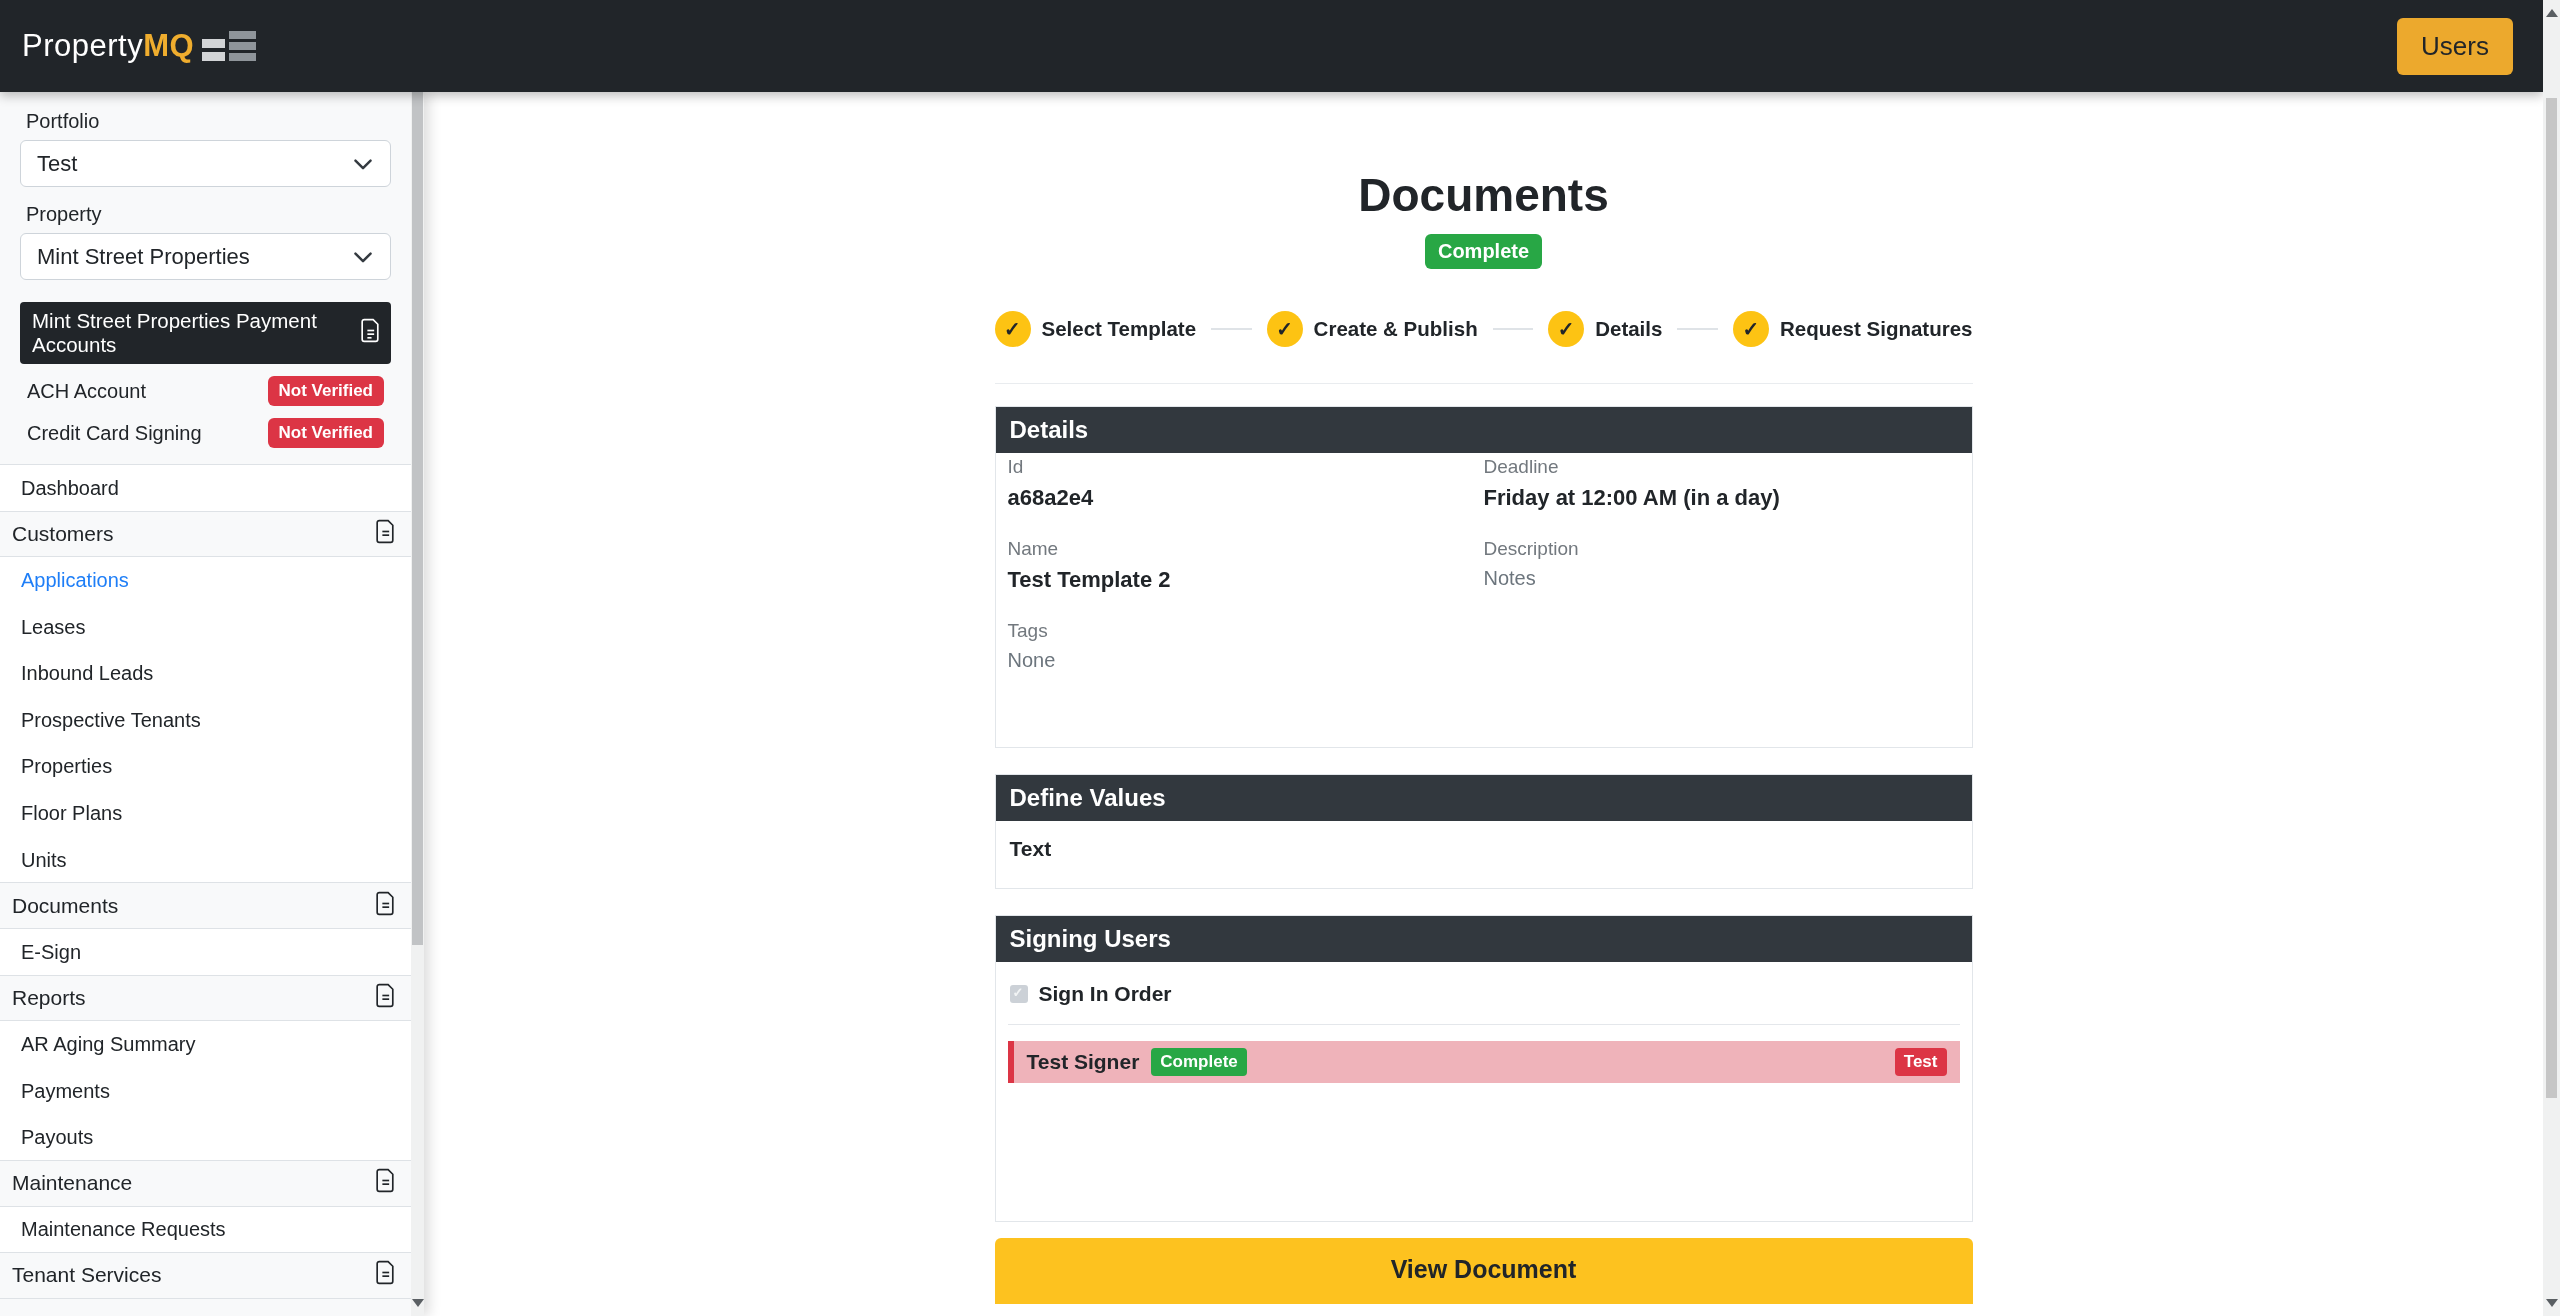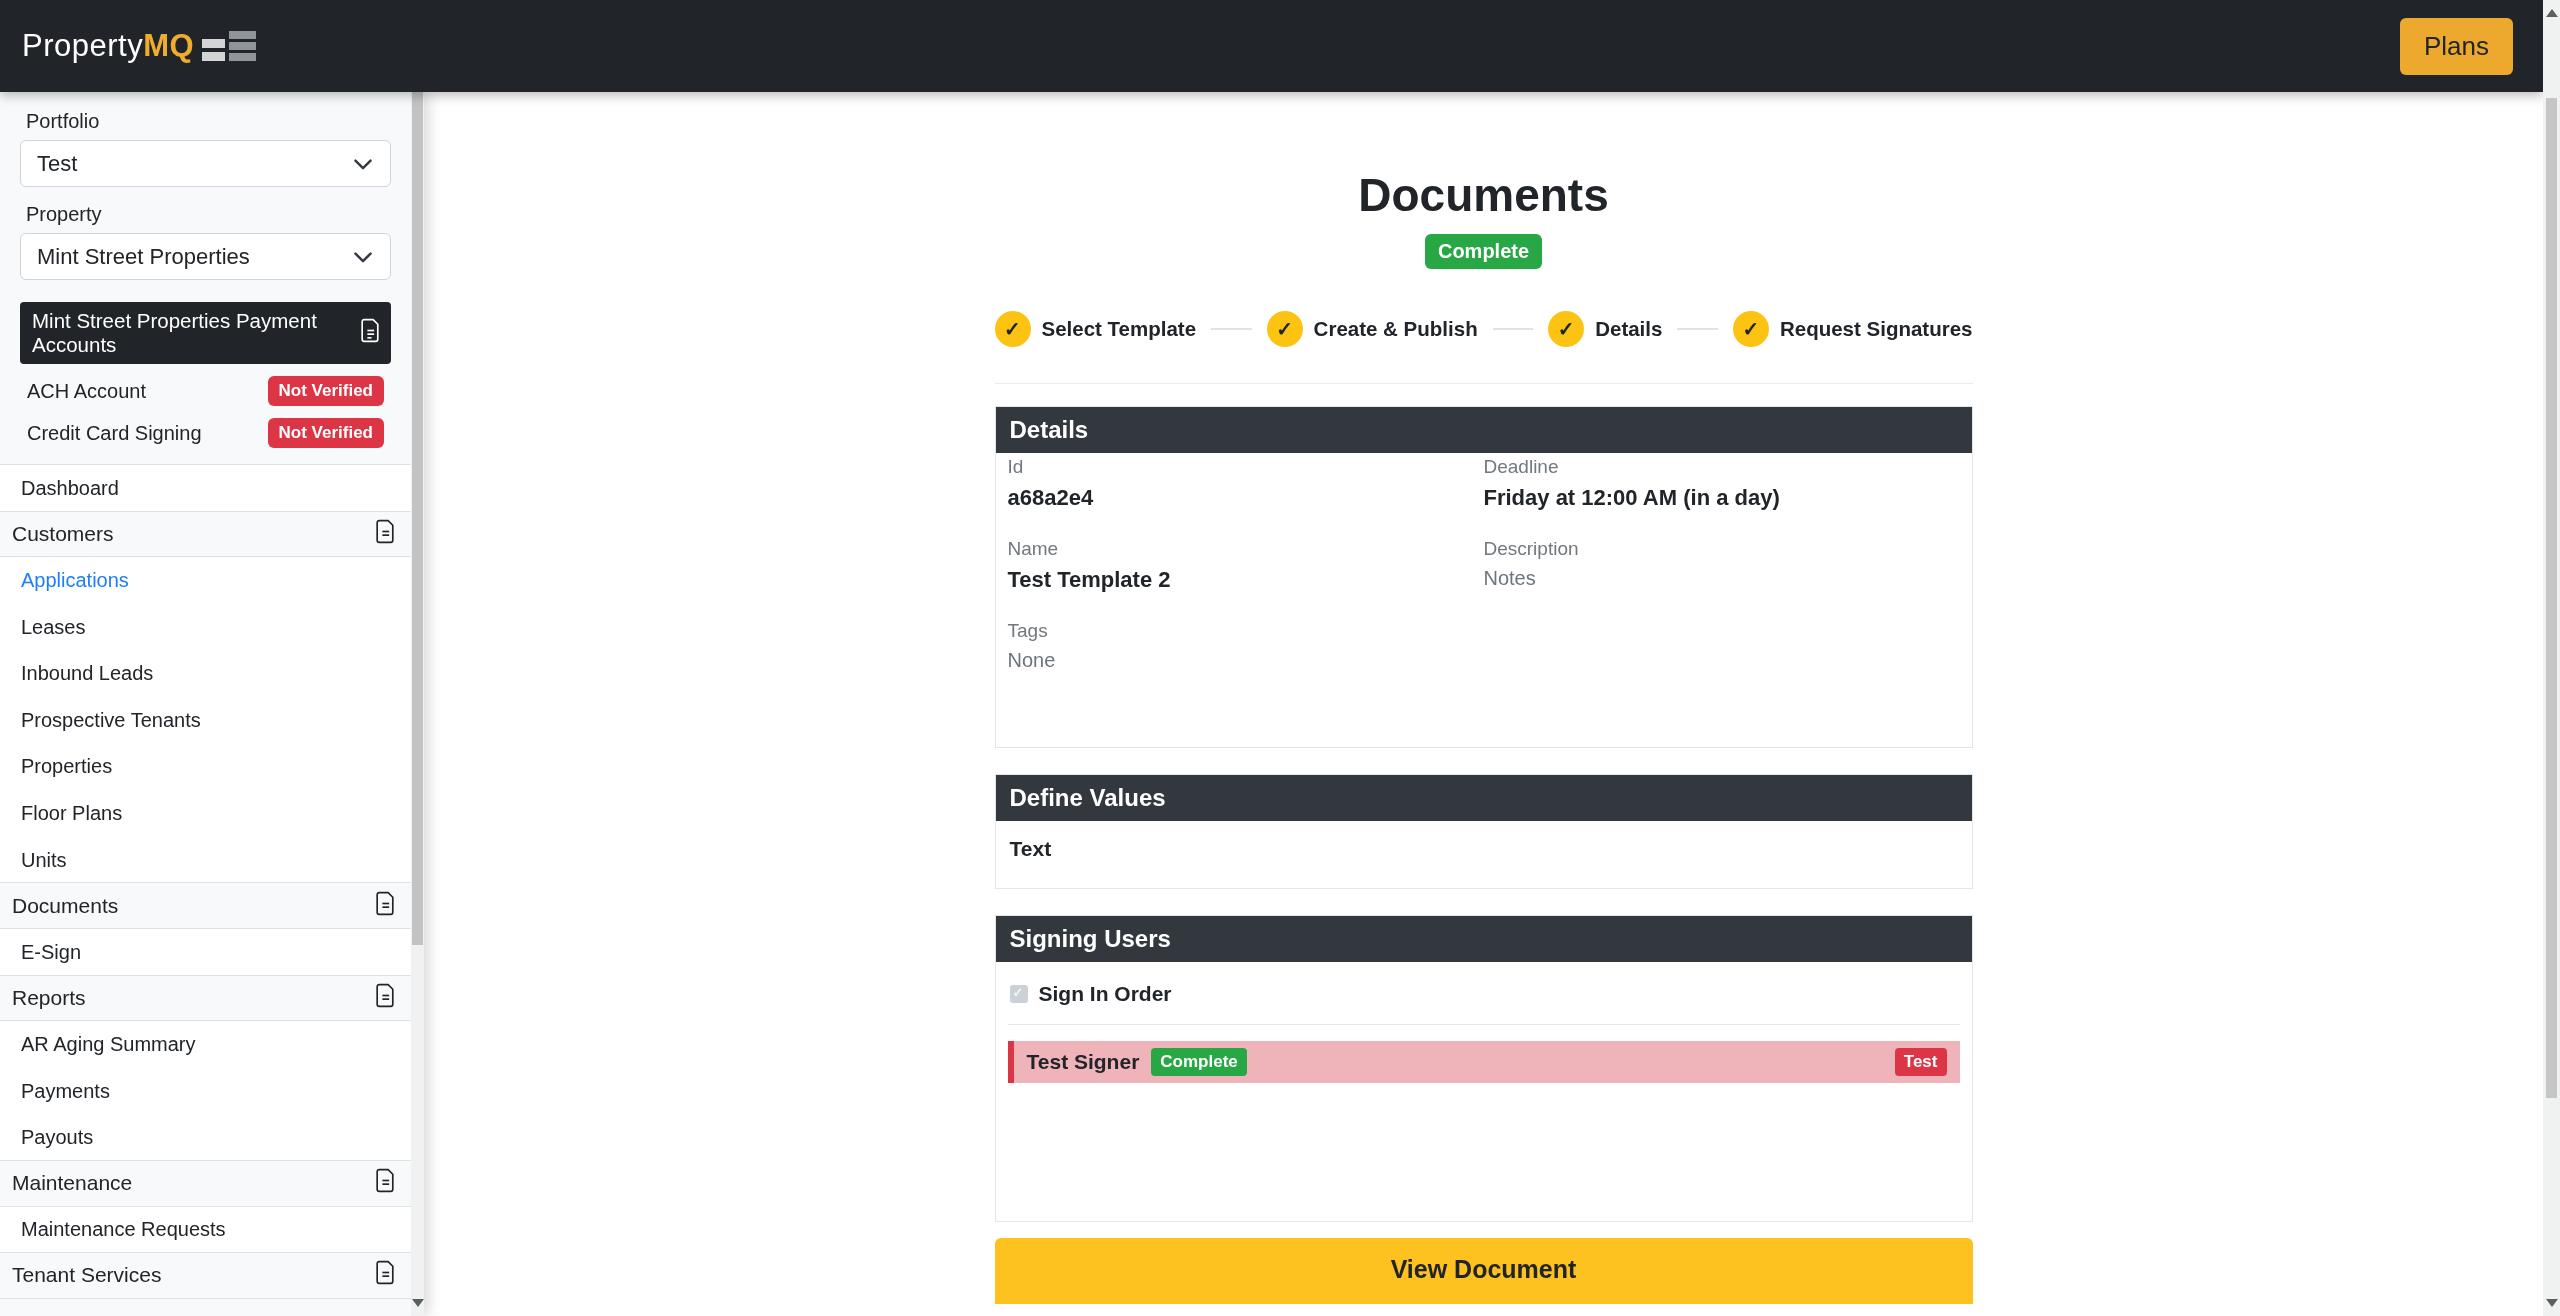--- a/index.html
+++ b/index.html
@@ -140,21 +140,21 @@
           <span class="b1"></span>
           <span class="b1"></span>
         </span>
       <span class="col col2">
           <span class="b2"></span>
           <span class="b2"></span>
           <span class="b2"></span>
         </span>
     </span>
   </div>
-  <button class="logout-btn">Plans</button>
+  <button class="logout-btn">Users</button>
 </div>
 
 <div class="sidebar">
   <div class="sidebar-inner">
     <div class="side-top">
       <div class="field-label">Portfolio</div>
       <div class="fake-select">
         <span>Test</span>
         <span class="chev">
           <svg width="22" height="22" viewBox="0 0 16 16">

